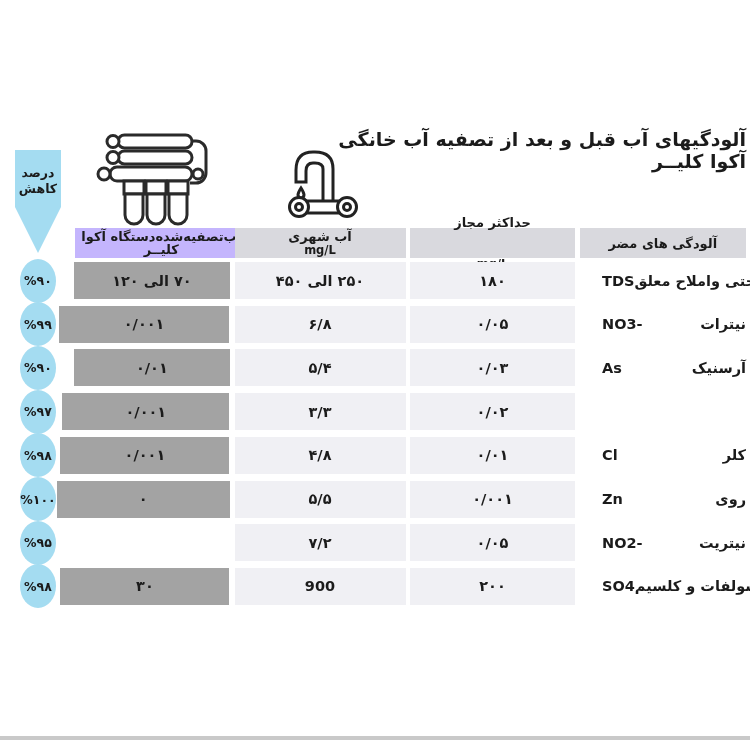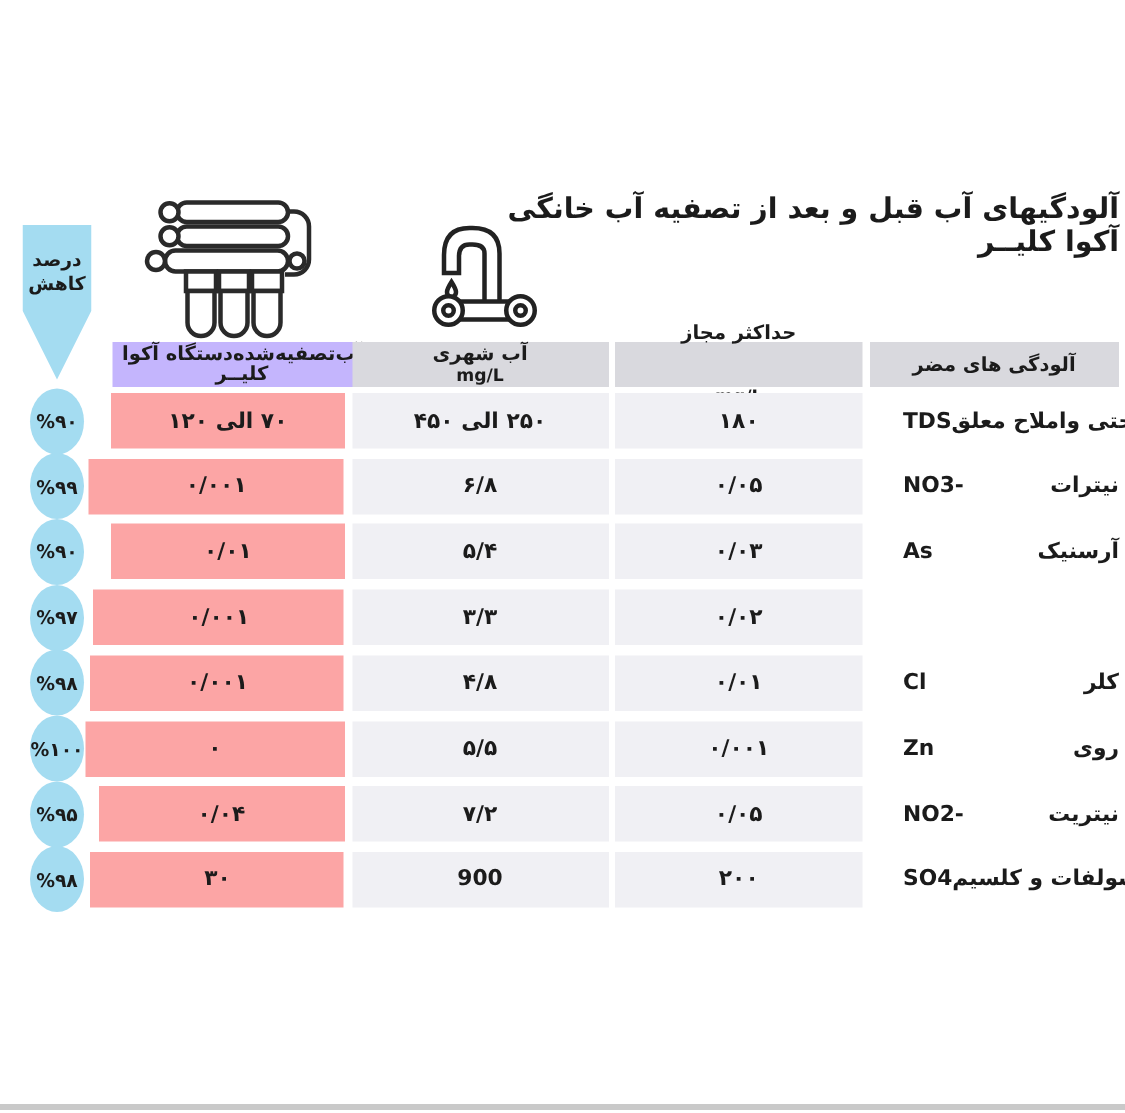--- a/index.html
+++ b/index.html
@@ -47,21 +47,21 @@
   .row{position:absolute; left:0; width:721px; height:37px;}
   .bubble{
     position:absolute; left:20px; top:-3.5px; width:36px; height:44px;
     background:#a4dcf1; border-radius:50%;
     display:flex; align-items:center; justify-content:center;
     direction:ltr;
     font-size:12.5px; font-weight:bold; color:#1b1b1b;
   }
   .bar{
     position:absolute; top:0; height:37px;
-    background:#fca5a5;
+    background:#a3a3a3;
     display:flex; align-items:center; justify-content:center;
     direction:rtl;
     font-size:14.5px; font-weight:bold; color:#1b1b1b;
   }
   .cell{
     position:absolute; top:0; height:37px;
     background:#f0f0f4;
     display:flex; align-items:center; justify-content:center;
     direction:rtl;
     font-size:14.5px; font-weight:bold; color:#1b1b1b;
@@ -219,21 +219,20 @@
       <div class="bar" style="left: 57px; width: 172.5px;">۰</div>
       <div class="cell city">۵/۵</div>
       <div class="cell max">۰/۰۰۱</div>
       <div class="namecell">
         <span class="symbol">Zn</span>
         <span class="fa-name">روی</span>
       </div>
     </div>
       <div class="row" style="top: 524.2px;">
       <div class="bubble">%۹۵</div>
-      <div class="bar" style="left: 65.625px; width: 163.875px;">۰/۰۴</div>
       <div class="cell city">۷/۲</div>
       <div class="cell max">۰/۰۵</div>
       <div class="namecell">
         <span class="symbol">NO2-</span>
         <span class="fa-name">نیتریت</span>
       </div>
     </div>
       <div class="row" style="top: 567.9px;">
       <div class="bubble">%۹۸</div>
       <div class="bar" style="left: 60.45px; width: 169.05px;">۳۰</div>

